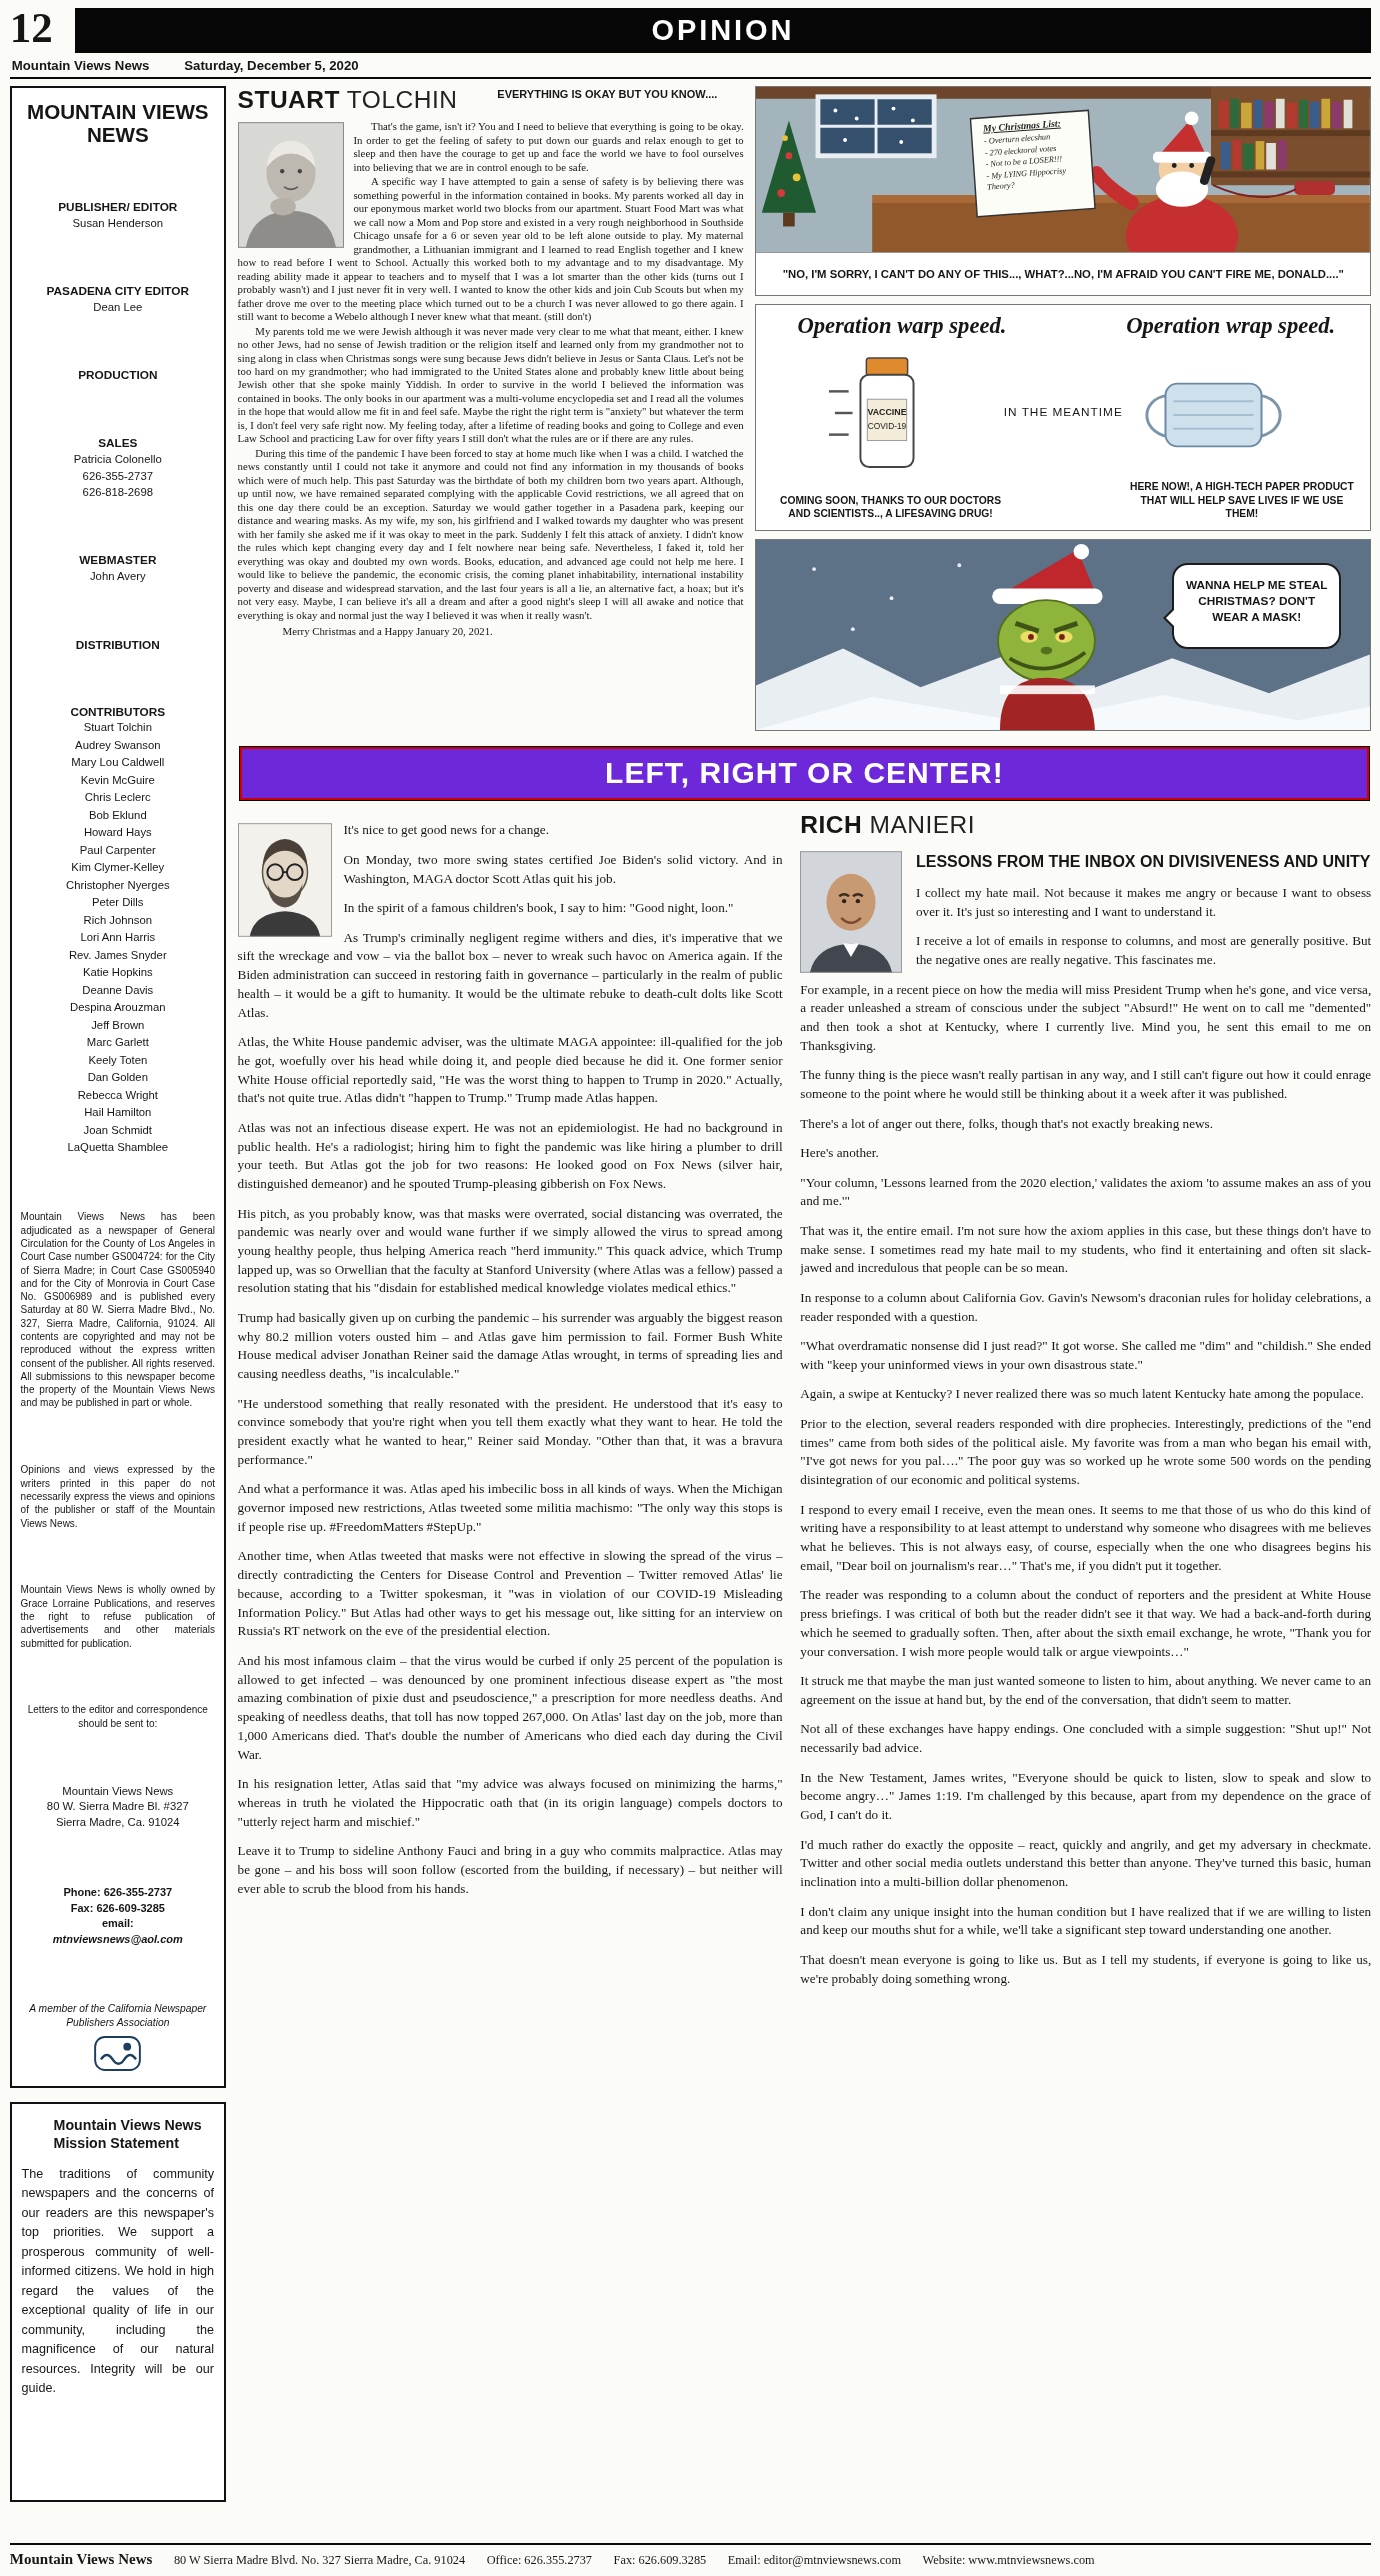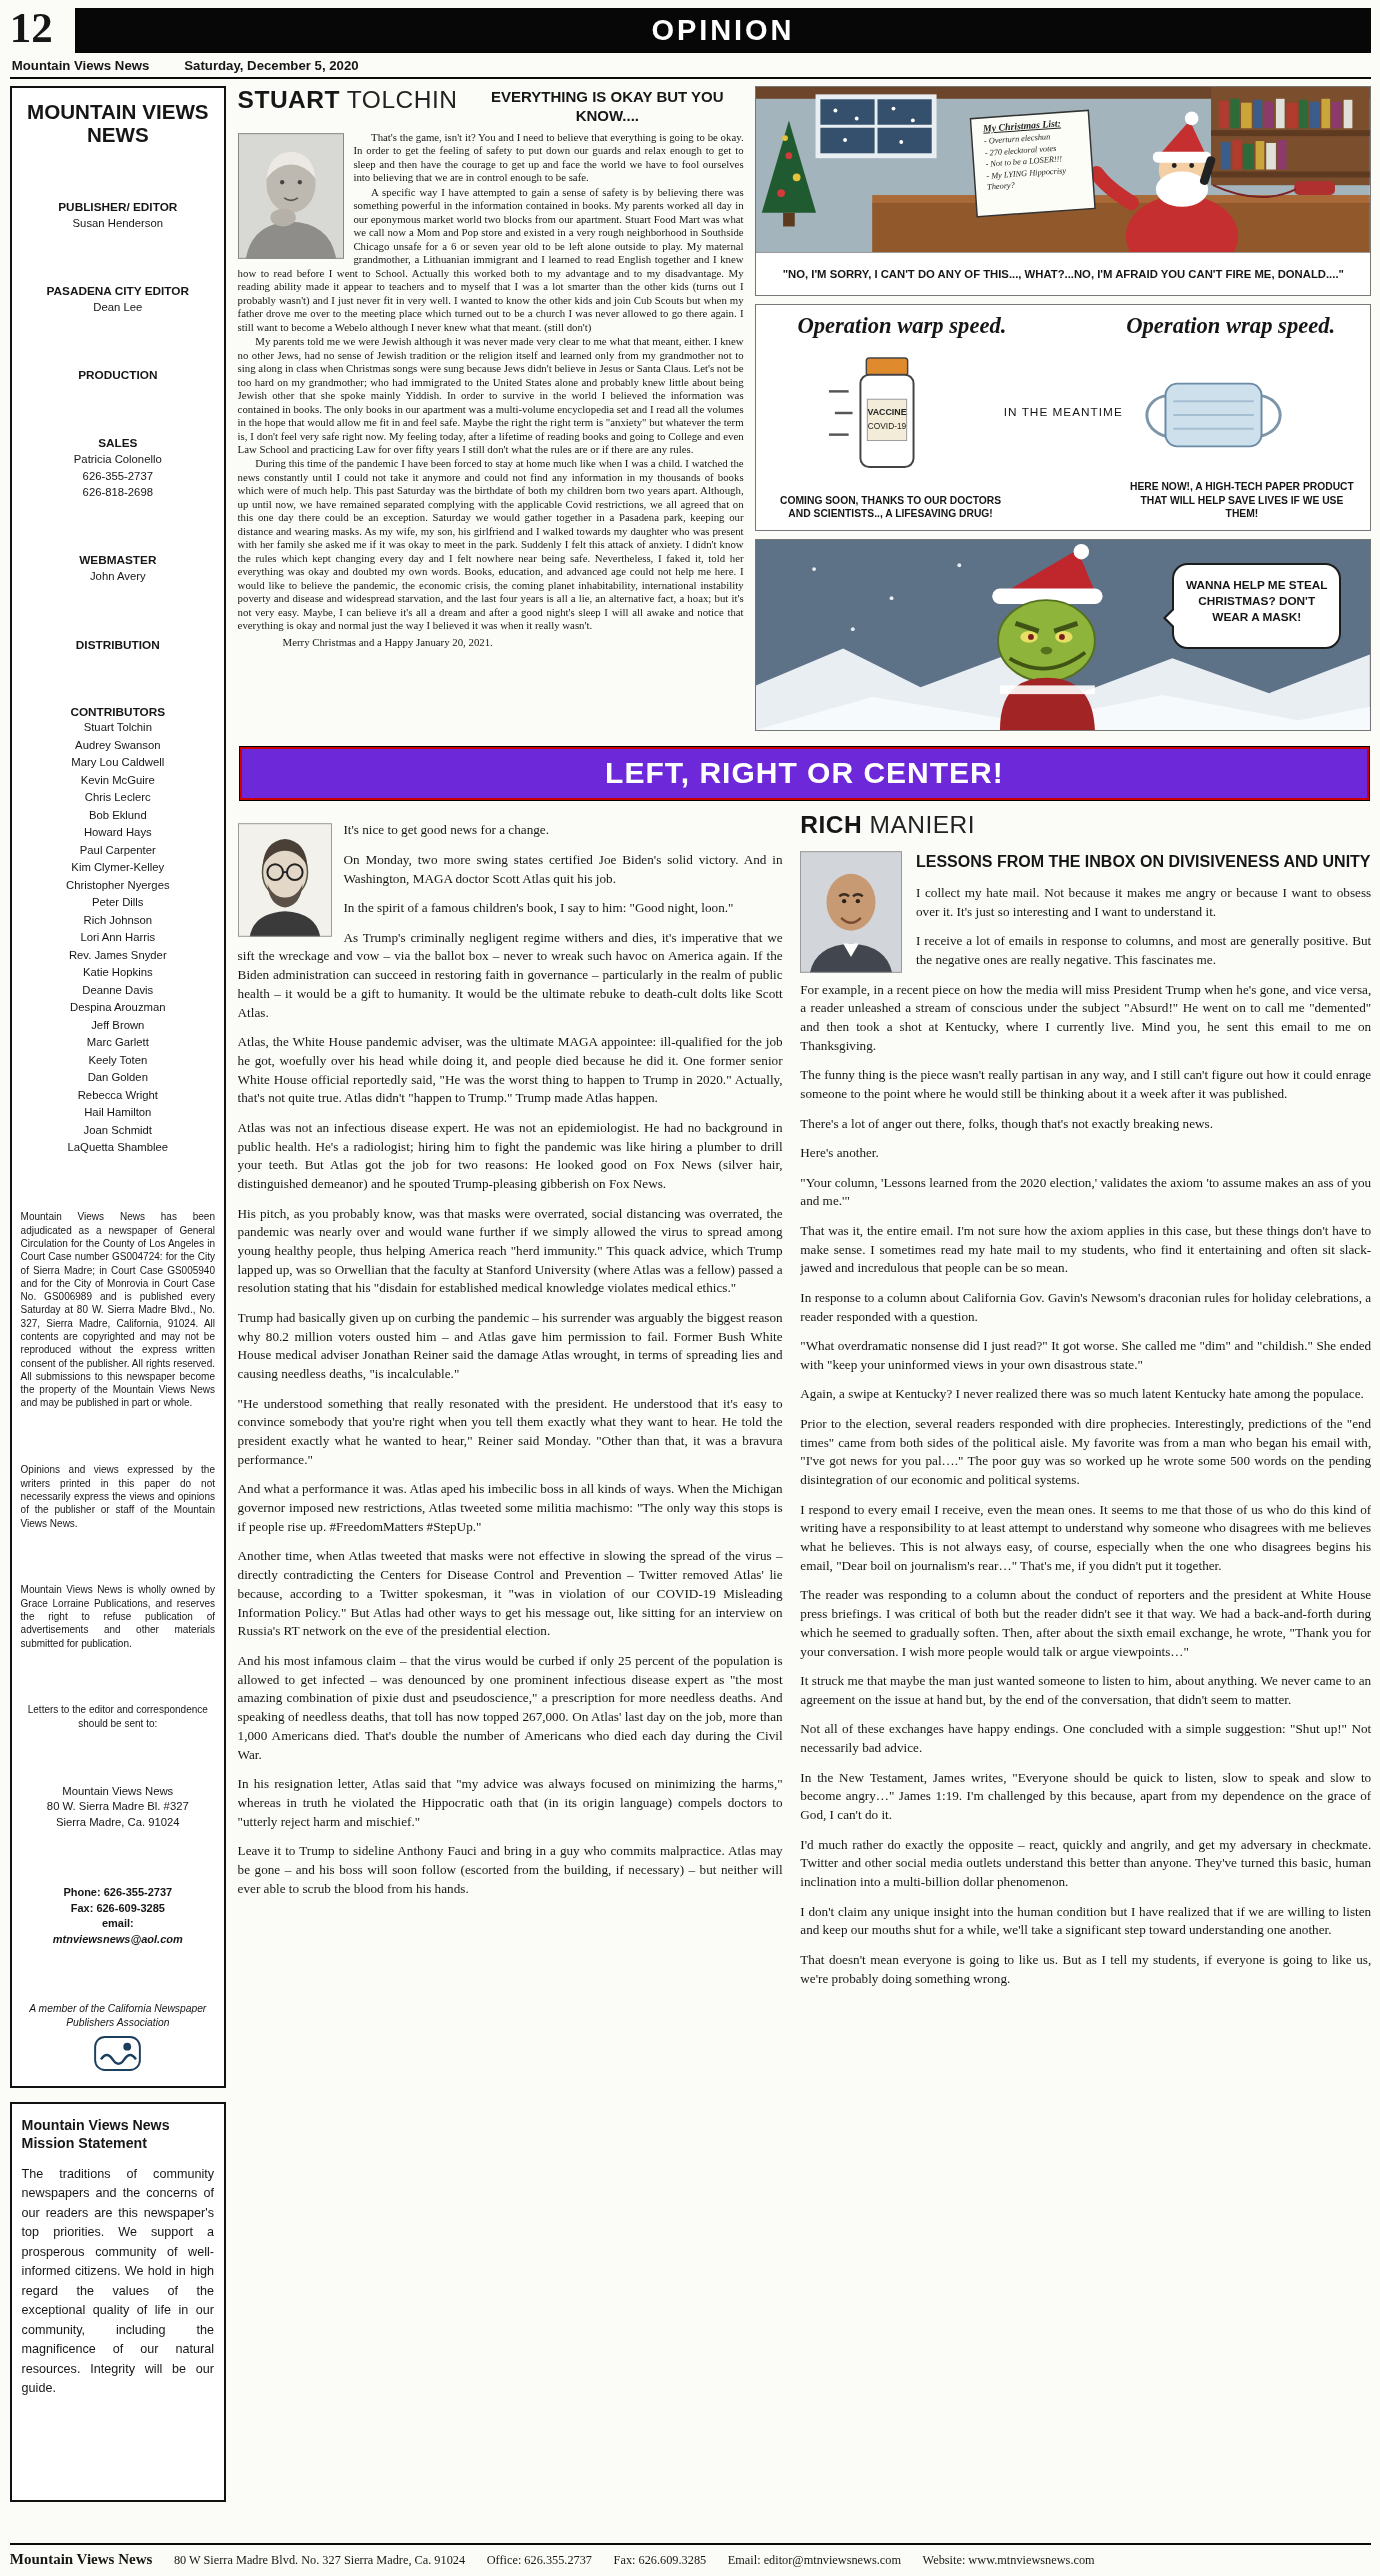--- a/index.html
+++ b/index.html
@@ -31,35 +31,35 @@
   .sb-contrib-name { font-size:11.3px; line-height:1.55; }
   .sb-legal { font-size:10px; line-height:1.33; text-align:justify; }
   .sb-letters { text-align:center; }
   .sb-address-line { font-size:11.3px; line-height:1.4; }
   .sb-contact div { font-size:11px; line-height:1.45;font-weight:bold; }
   .sb-email { font-style:italic; }
   .sb-member-text { font-style:italic; font-size:10.3px; line-height:1.35; }
   .cnpa-logo { width:47px; height:35px; margin-top:5.9px; }
   .mission-box { border:2px solid #111; background:#fff; padding:11.8px 9.8px; height:400px;
                  font-family:"Liberation Sans", sans-serif; overflow:hidden; text-align:left; }
-  .mission-title { font-weight:bold; font-size:14.2px; line-height:1.3; }
+  .mission-title { font-weight:bold; font-size:14.2px; line-height:1.3;margin-left:32px; }
   .mission-text { margin-top:11.8px; font-size:12.6px; line-height:1.55; text-align:justify; }
 
   
   .row-top { display:flex; gap:11.8px; }
   .tolchin-col { width:506px; flex:none; }
   .cartoons-col { flex:1; min-width:0; display:flex; flex-direction:column; gap:7.8px; }
 
   .col-head { display:flex; gap:13.7px; align-items:flex-start; }
   .author-name { font-family:"Liberation Sans", sans-serif; font-size:24.5px; letter-spacing:0.5px; white-space:nowrap; }
   .author-name .fn { font-weight:bold; }
   .author-name .ln { font-weight:normal; color:#222; }
 
   .tolchin-headline { flex:1; text-align:center; font-family:"Liberation Sans", sans-serif; font-weight:bold;
-                      font-size:15px; line-height:1.22; padding-top:2px; }
+                      font-size:11px; line-height:1.22; padding-top:2px; }
   .tolchin-body { margin-top:5.9px; font-size:10.8px; line-height:1.25; text-align:justify; height:594px; overflow:hidden; }
   .tolchin-photo { float:left; width:106px; height:126px; margin:2px 9.8px 3.9px 0; }
   .t-para { text-indent:17.7px; margin-bottom:1px; }
   .t-closing { text-indent:45px; margin-top:2.9px; }
 
   
   .cartoon { position:relative; border:1px solid #777; background:#fff; overflow:hidden; }
   .cartoon-santa { height:210px; }
   .santa-art { display:block; width:100%; height:165px; }
   .santa-list { position:absolute; left:229px; top:32px; width:108px; transform:rotate(-4deg);

